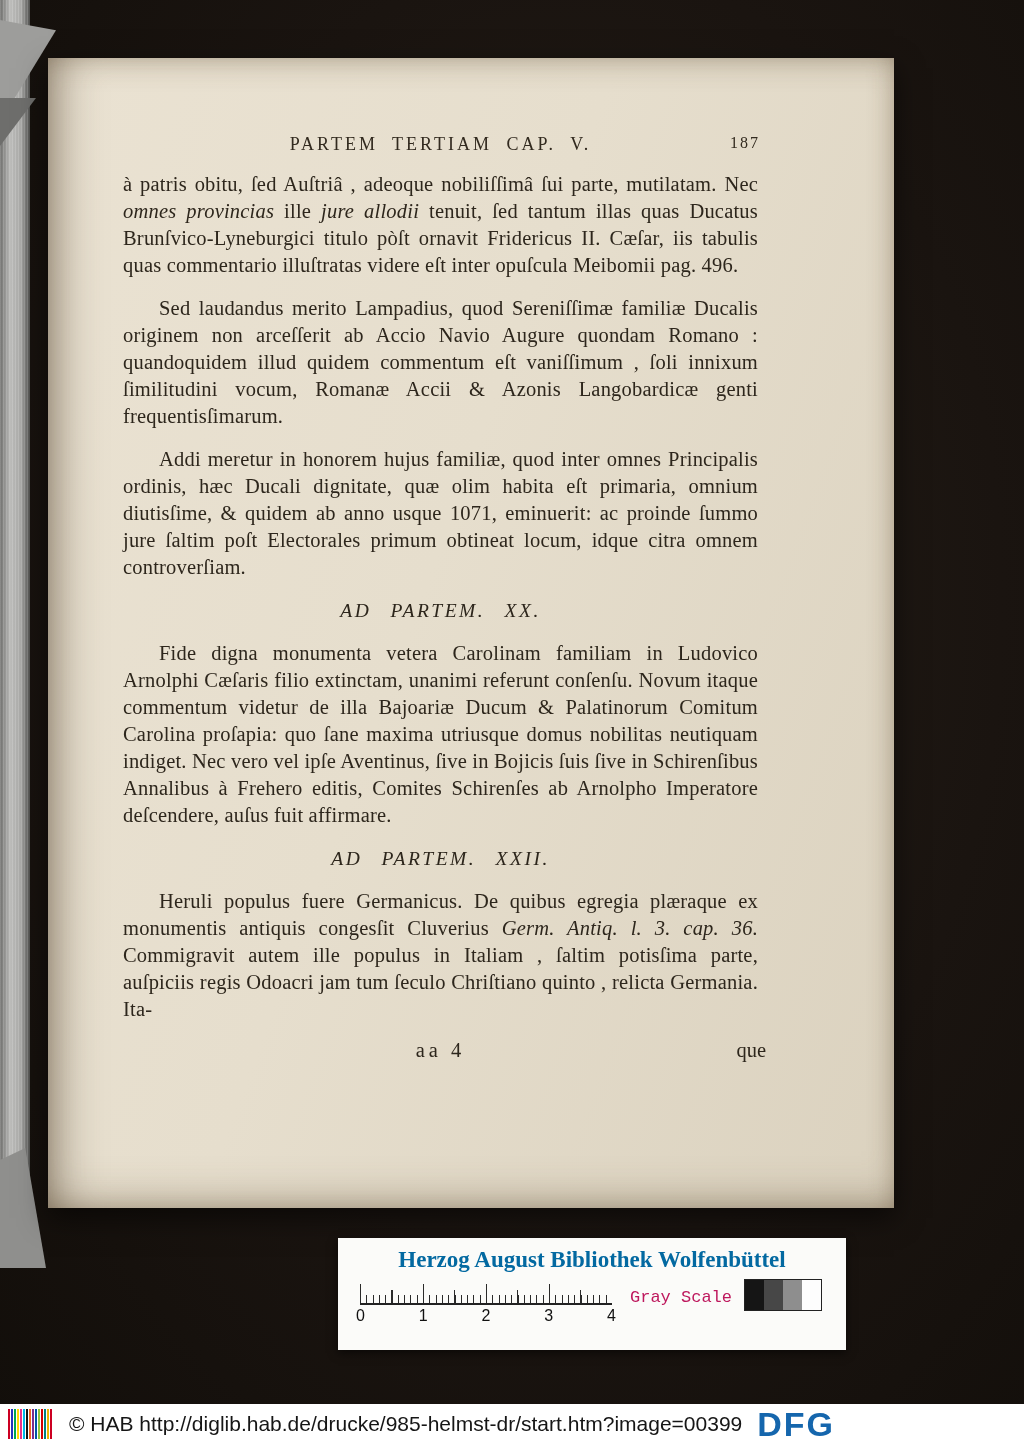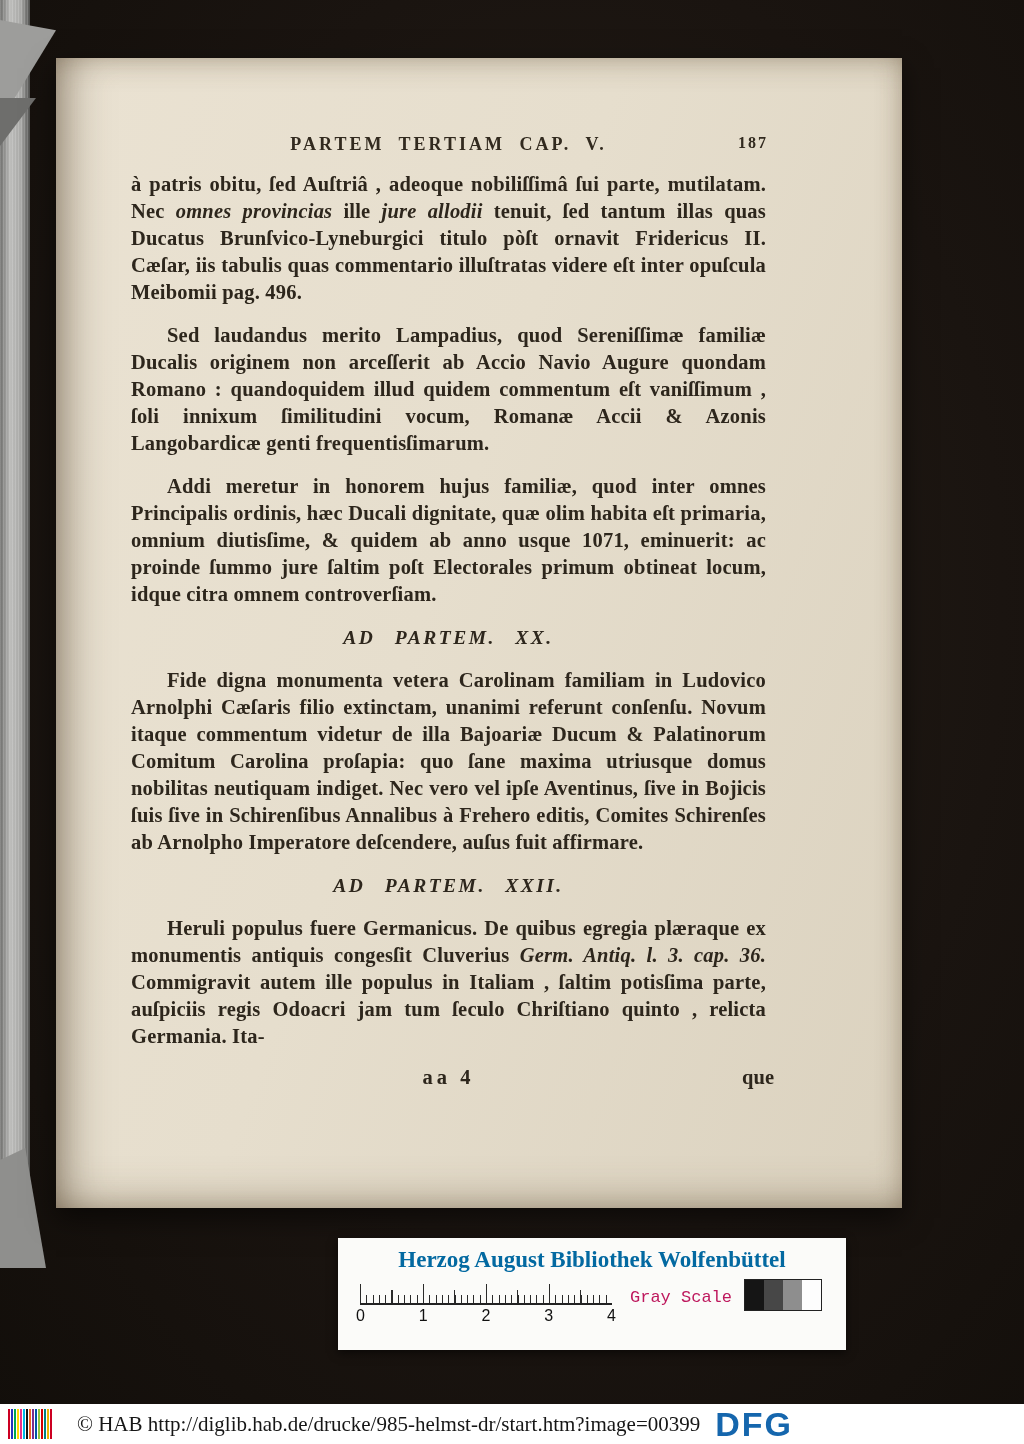--- a/index.html
+++ b/index.html
@@ -13,27 +13,27 @@
   .book-edges:after{content:"";position:absolute;inset:0;
     background:repeating-linear-gradient(90deg,rgba(255,255,255,.16) 0 1px,transparent 1px 3px);}
   .corner-top{position:absolute;left:0;top:20px;width:56px;height:102px;background:#9d9d9b;
     clip-path:polygon(0 0,100% 10%,0 100%);}
   .corner-top2{position:absolute;left:0;top:98px;width:36px;height:48px;background:#6e6e6c;
     clip-path:polygon(0 0,100% 0,0 100%);}
   .corner-bottom{position:absolute;left:0;top:1148px;width:46px;height:120px;background:#8f8f8d;
     clip-path:polygon(0 10%,55% 0,100% 100%,0 100%);}
 
   
-  .page{position:absolute;left:56px;top:58px;width:846px;height:1150px;
+  .page{position:absolute;left:48px;top:58px;width:846px;height:1150px;
     background:linear-gradient(110deg,#eae2d2 0%,#e6decd 45%,#dbd2bf 100%);
     box-shadow:inset 32px 0 48px -26px rgba(70,52,32,.55),
                inset -10px 0 26px -12px rgba(95,75,48,.35),
                inset 0 -24px 46px -22px rgba(95,75,48,.4),
                inset 0 18px 36px -22px rgba(95,75,48,.3),
-               0 10px 26px rgba(0,0,0,.55);font-weight:bold;}
+               0 10px 26px rgba(0,0,0,.55);}
   .text-col{position:relative;margin:76px 120px 0 59px;color:#2d261c;}
 
   .page-header{position:relative;text-align:center;font-size:18px;color:#322a1f;
     letter-spacing:3px;word-spacing:7px;white-space:nowrap;}
   .page-number{position:absolute;right:14px;top:0;letter-spacing:2px;font-size:16px;}
 
   .page-body{margin-top:16px;font-size:20.5px;line-height:27px;text-align:justify;
     letter-spacing:.2px;color:#2d261c;}
   .para{margin:16px;}
   .indent{text-indent:36px;}
@@ -62,21 +62,21 @@
   .grayscale-label{font-family:Liberation Mono, monospace;font-size:17px;color:#be185d;
     margin:0 12px 24px 18px;white-space:nowrap;text-align:right;}
   .grayscale-patch{display:flex;border:1px solid #222;height:30px;margin-bottom:20px;background:#fff;}
   .swatch{width:19px;height:30px;}
 
   
   .footer-strip{position:absolute;left:0;top:1404px;width:1024px;height:40px;background:#ffffff;
     display:flex;align-items:center;}
   .color-barcode{display:flex;height:30px;margin-left:8px;}
   .stripe{width:2px;height:100%;margin-right:1px;}
-  .footer-text{margin-left:24px;font-family:Liberation Serif, serif;font-size:21px;
+  .footer-text{margin-left:16px;font-family:Liberation Sans, sans-serif;font-size:21px;
     color:#161616;white-space:nowrap;}
   .dfg-logo{margin-left:auto;margin-right:12px;font-family:"Liberation Sans",sans-serif;
     font-weight:bold;font-size:34px;color:#1566ad;letter-spacing:2px;}
 </style>
 </head>
 <body>
 
 <div class="scene">
 
   <div class="book-edges"></div>

